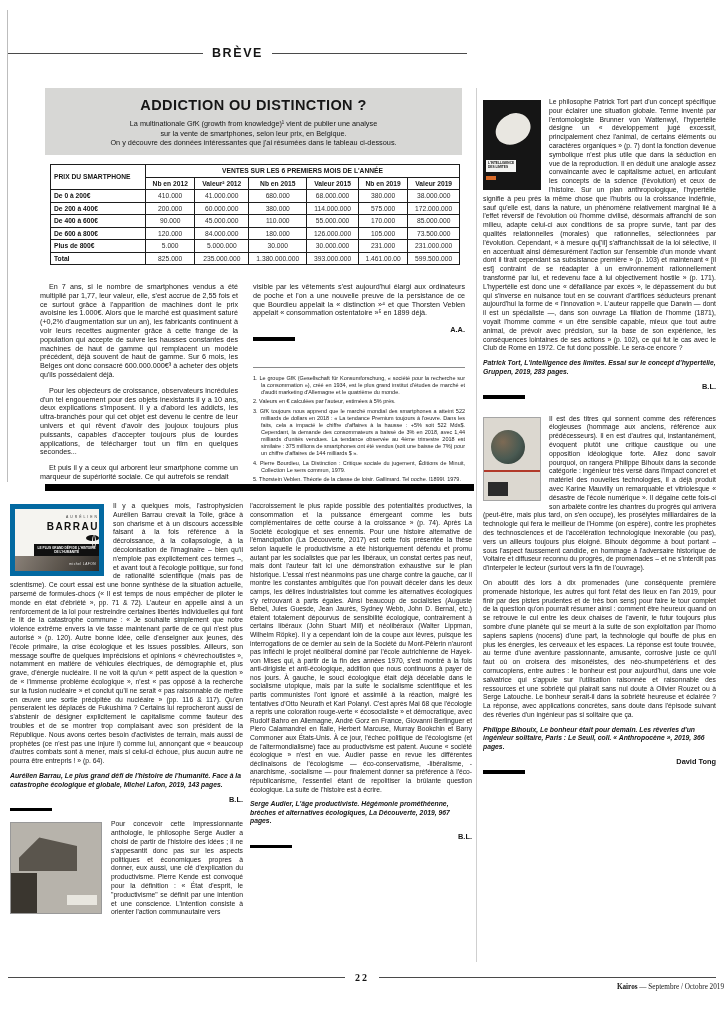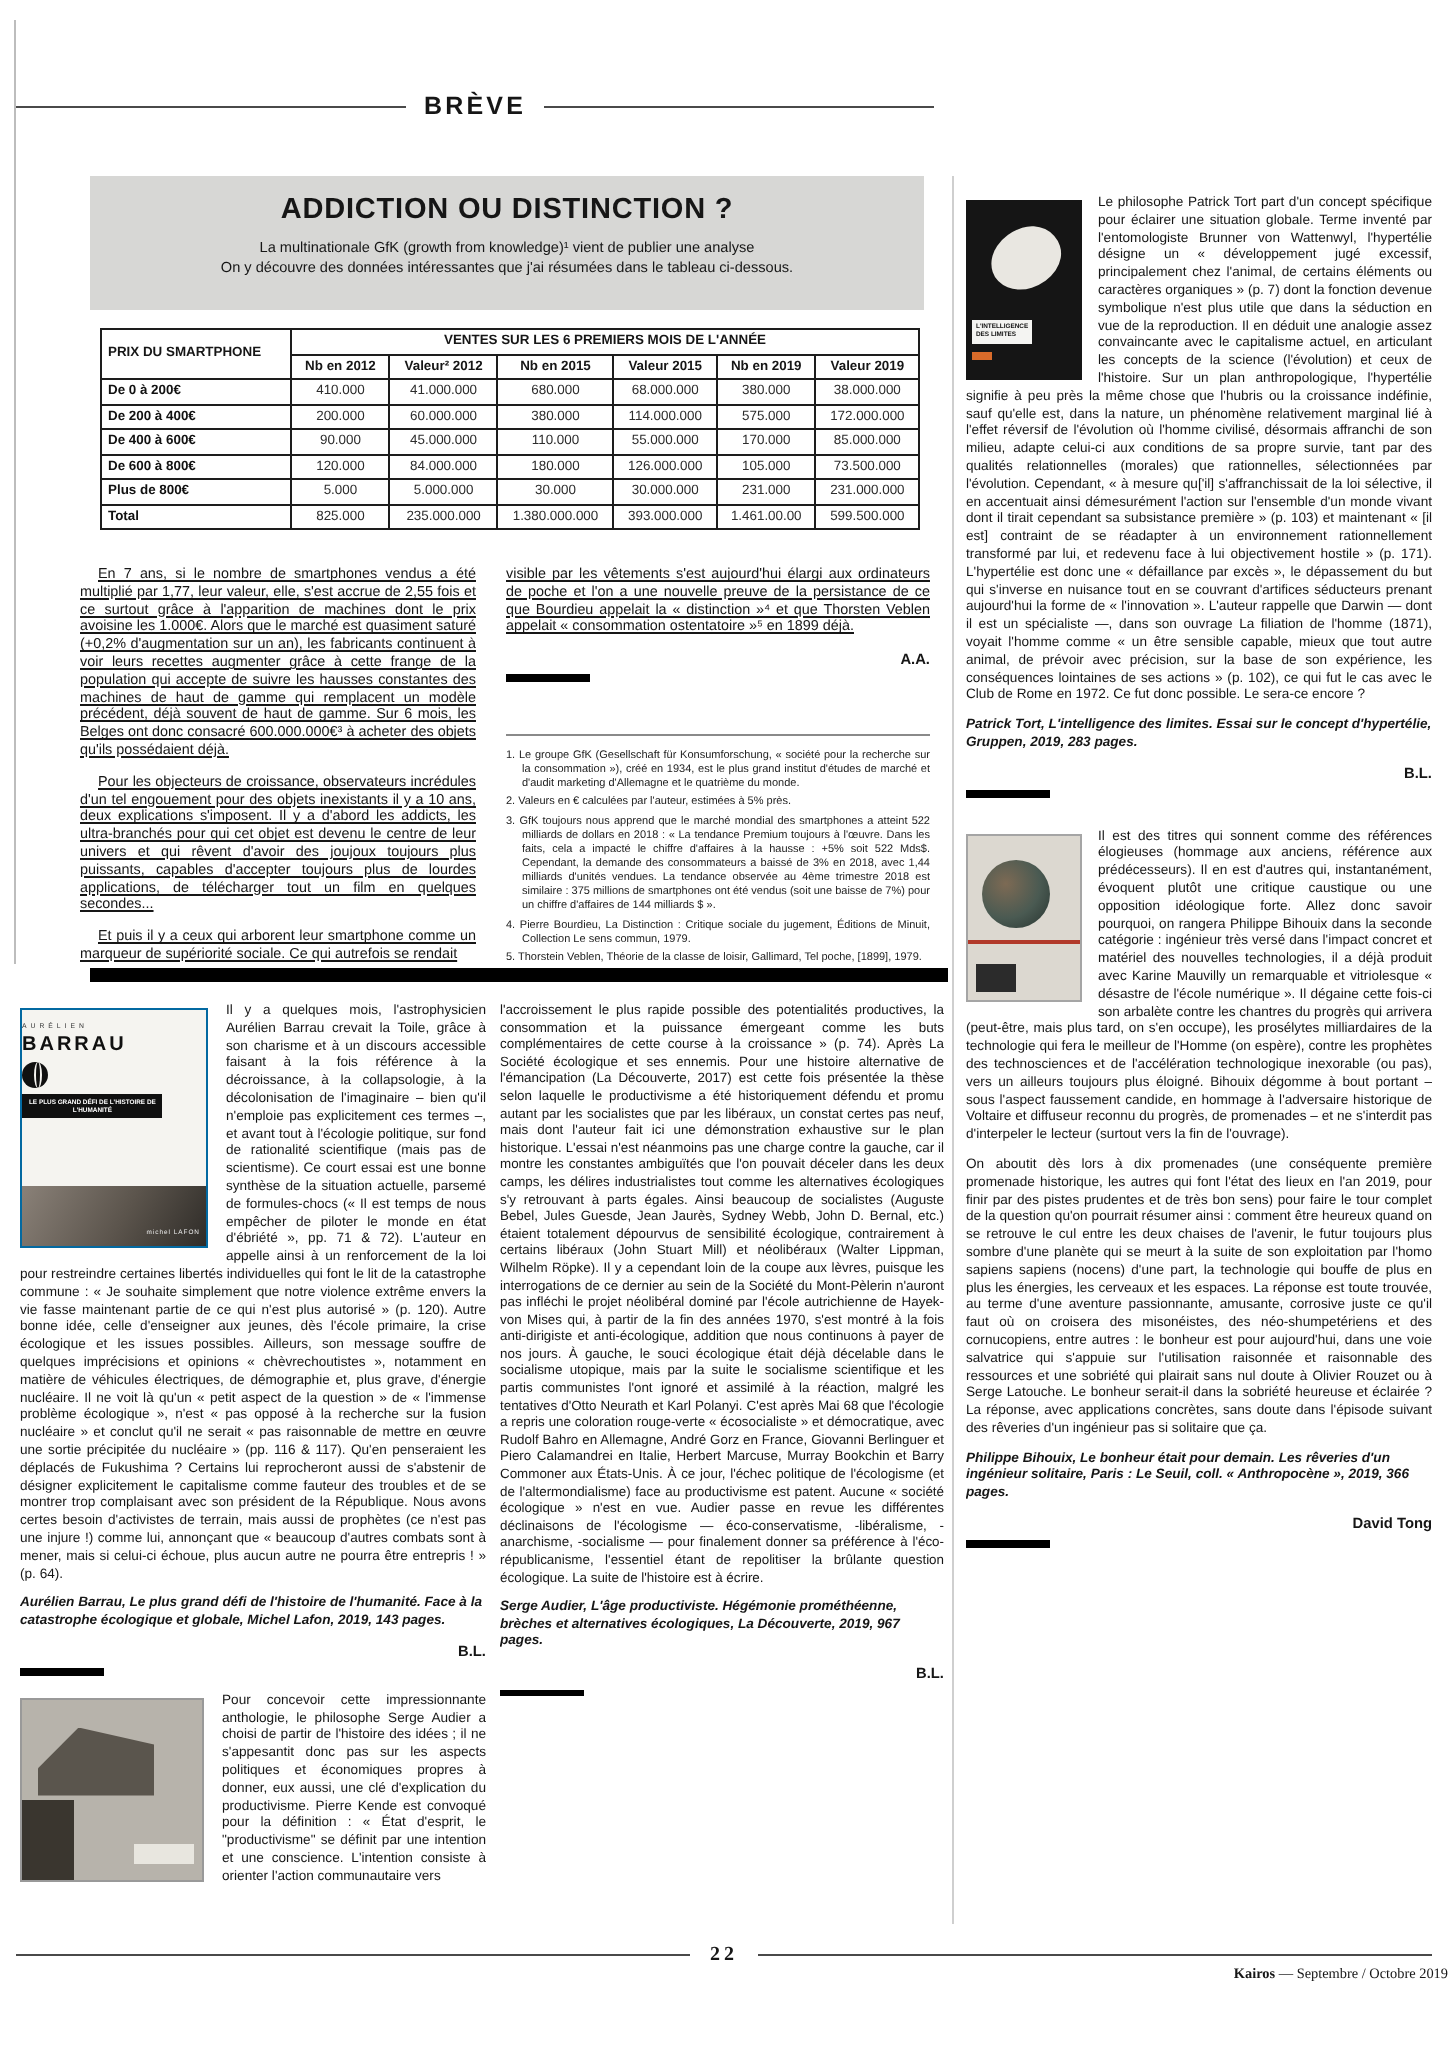--- a/index.html
+++ b/index.html
@@ -17,40 +17,40 @@
   .graybox .title{font-weight:bold;font-size:14.5px;letter-spacing:.4px;margin:0 0 6px;}
   .graybox .line{font-size:7.3px;line-height:9.6px;margin:0;}
   
   table.gfk{border-collapse:collapse;width:100%;font-size:6.7px;}
   table.gfk th,table.gfk td{border:1px solid #1d1d1d;padding:2px 3px;line-height:7.5px;}
   table.gfk th{font-weight:bold;text-align:center;}
   table.gfk td{text-align:center;color:#2c2c2c;}
   table.gfk td.rowlab{text-align:left;font-weight:bold;color:#111;}
   
   .art{font-size:7.2px;line-height:8.8px;text-align:justify;}
-  .art p{margin:0 0 7px;text-indent:9px;text-decoration:underline;}
+  .art p{margin:0 0 7px;text-indent:9px;}
   .art p.noindent{text-indent:0;}
   .rev{font-size:6.8px;line-height:8.8px;text-align:justify;}
   .rev p{margin:0 0 6px;text-indent:0;}
   .attrib{font-size:6.8px;line-height:8.6px;font-weight:bold;font-style:italic;margin:7px 0 0;text-align:left;}
   .sig{font-weight:bold;font-size:7.4px;margin-top:7px;text-align:right;}
   .sig-bar{width:42px;height:3.5px;background:#000;margin-top:3px;}
   .fn-sep{border:0;border-top:1px solid #8a8a8a;margin:26px 0 7px;}
   .fns p{font-size:5.5px;line-height:6.9px;text-align:justify;margin:0 0 3px;padding-left:8px;text-indent:-8px;color:#222;}
   .blackbar{background:#000;}
   
   .cover{float:left;box-sizing:border-box;overflow:hidden;}
   .cover-tort{width:58px;height:90px;margin:2px 8px 4px 0;background:#151515;position:relative;}
   .cover-tort .blob{position:absolute;left:12px;top:14px;width:36px;height:30px;background:#e9e7e1;
       border-radius:58% 42% 55% 45%/55% 48% 52% 45%;transform:rotate(-18deg);}
   .cover-tort .band{position:absolute;left:3px;bottom:18px;width:26px;background:#f4f4f2;color:#111;
       font-size:3.2px;line-height:3.9px;padding:2px 2px;font-weight:bold;}
   .cover-tort .dot{position:absolute;left:3px;bottom:10px;width:10px;height:4px;background:#d96b2a;}
-  .cover-barrau{width:94px;height:120px;margin:2px 9px 4px 0;background:#f5f4f0;border:1px solid #0369a1;
-      display:flex;flex-direction:column;align-items:flex-start;}
+  .cover-barrau{width:94px;height:72px;margin:2px 9px 4px 0;background:#f5f4f0;border:5px solid #0369a1;
+      display:flex;flex-direction:column;align-items:flex-end;}
   .cover-barrau .auth1{font-size:3.4px;letter-spacing:2px;color:#333;margin-top:4px;}
   .cover-barrau .auth2{font-size:10px;font-weight:bold;letter-spacing:1.5px;color:#101010;line-height:10px;}
   .cover-barrau .globe{width:13px;height:13px;border-radius:50%;background:#101010;margin:3px 0;position:relative;}
   .cover-barrau .globe:after{content:"";position:absolute;left:5.5px;top:0;width:2px;height:13px;
       border-left:1px solid #f5f4f0;border-right:1px solid #f5f4f0;border-radius:50%;}
   .cover-barrau .tband{background:#101010;color:#fff;font-size:3.2px;line-height:4px;text-align:center;
       padding:2px 3px;width:70%;font-weight:bold;}
   .cover-barrau .photo{margin-top:auto;width:100%;height:30px;
       background:linear-gradient(120deg,#8a8178 0%,#5b544c 55%,#2f2c28 100%);position:relative;}
   .cover-barrau .photo .pub{position:absolute;right:3px;bottom:2px;color:#eee;font-size:3.2px;letter-spacing:.5px;}
@@ -81,20 +81,21 @@
 
   <div class="abs sec-head" style="left:8px;top:46px;width:459px;">
     <span class="hline"></span>
     <span class="lbl">BRÈVE</span>
     <span class="hline"></span>
   </div>
 
   <div class="abs graybox" style="left:45px;top:88px;width:417px;height:67px;">
     <p class="title">ADDICTION OU DISTINCTION ?</p>
     <p class="line">La multinationale GfK (growth from knowledge)¹ vient de publier une analyse</p>
+    <p class="line">sur la vente de smartphones, selon leur prix, en Belgique.</p>
     <p class="line">On y découvre des données intéressantes que j'ai résumées dans le tableau ci-dessous.</p>
   </div>
 
   <div class="abs" style="left:50px;top:164px;width:410px;">
     <table class="gfk">
       <tbody>
           <tr>
         <th rowspan="2" style="width:88px;text-align:left;">PRIX DU SMARTPHONE</th>
         <th colspan="6">VENTES SUR LES 6 PREMIERS MOIS DE L'ANNÉE</th>
       </tr>

